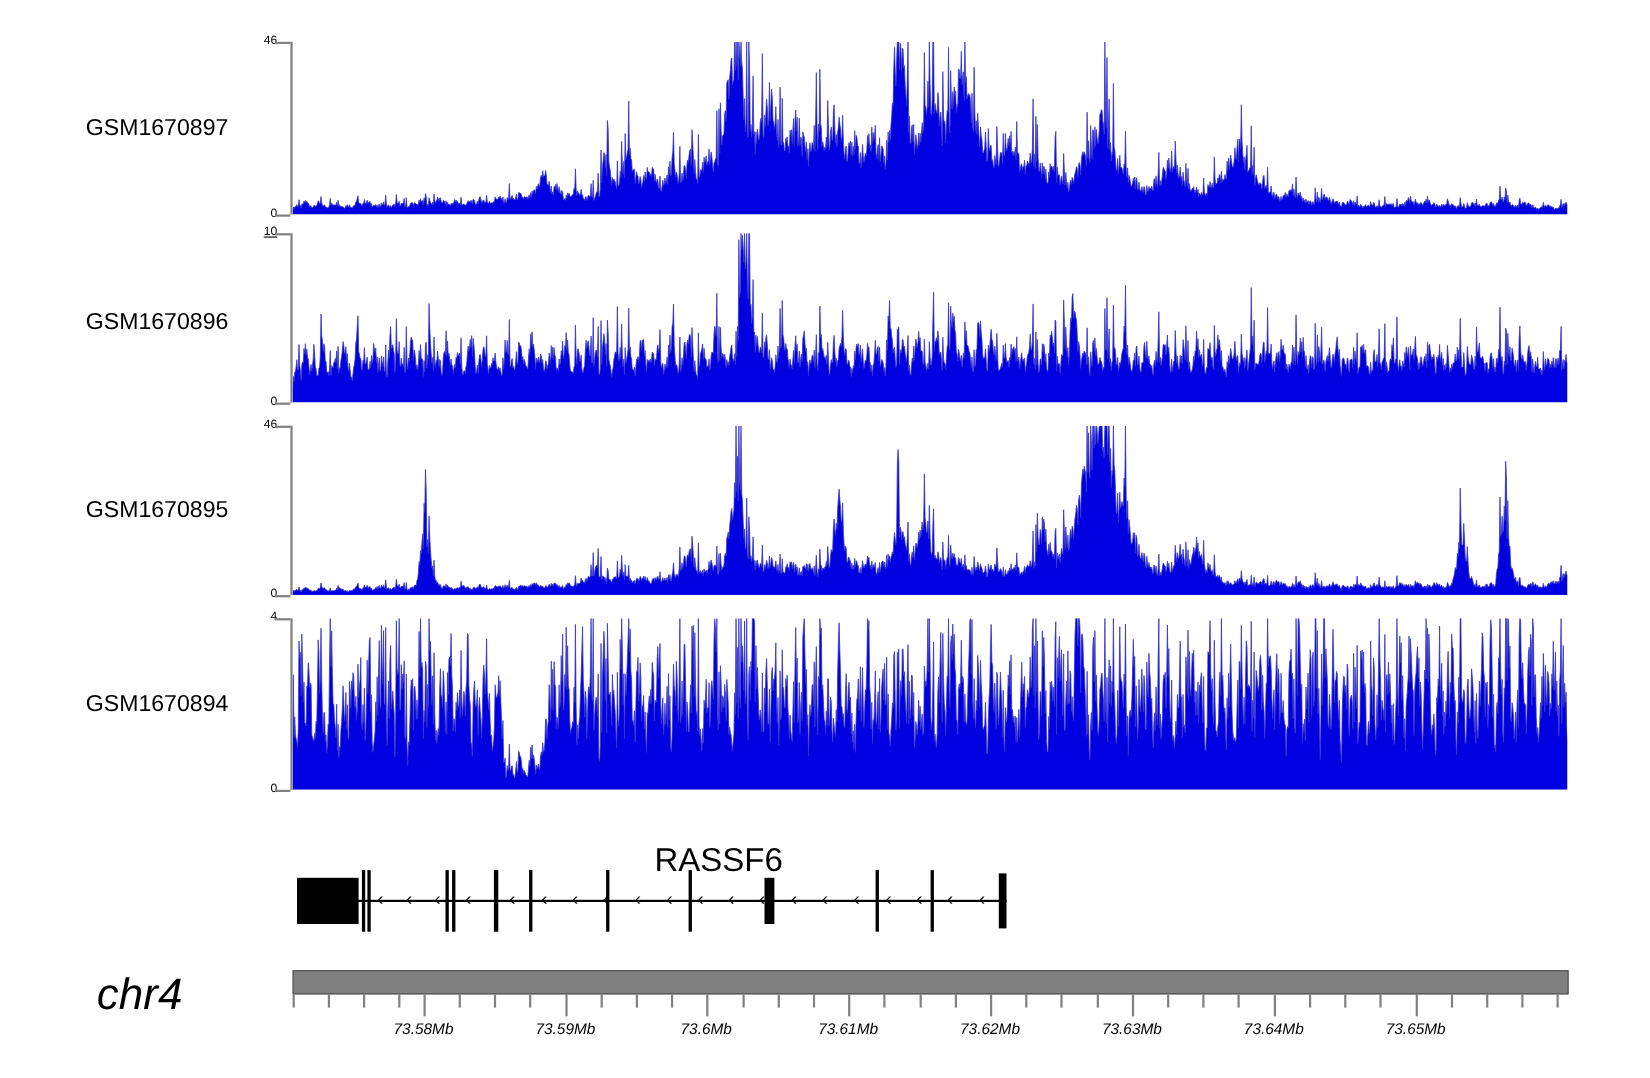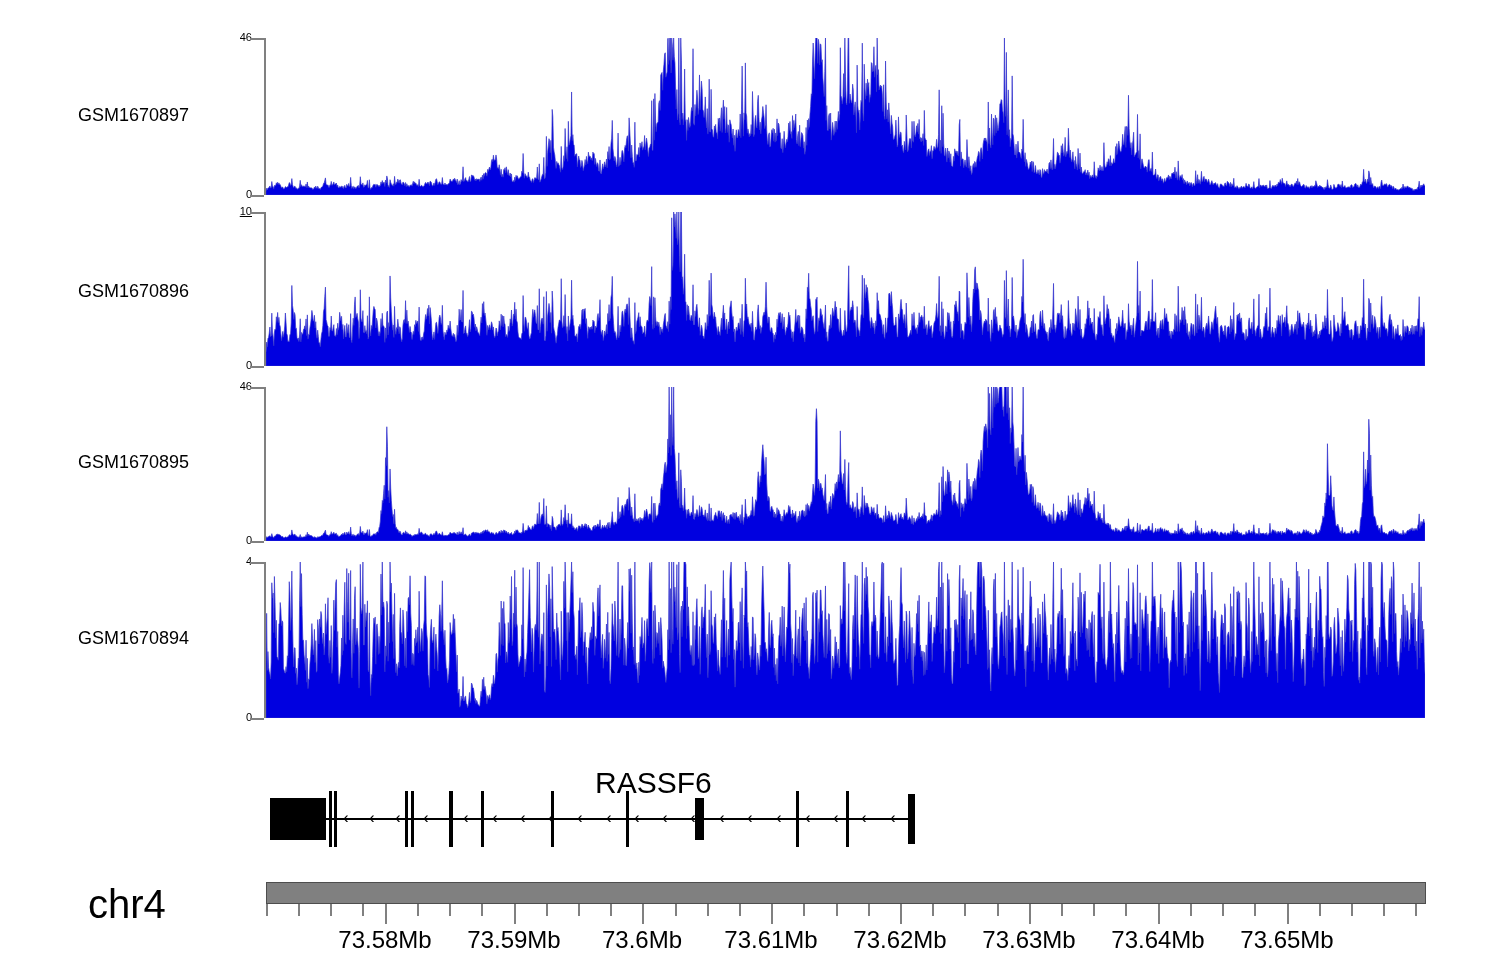--- a/index.html
+++ b/index.html
@@ -1,43 +1,43 @@
 <!DOCTYPE html>
 <html><head>
 <meta charset="utf-8">
 <style>
   html,body{margin:0;padding:0;background:#ffffff;}
   body{width:1500px;height:980px;position:relative;overflow:hidden;
        font-family:"Liberation Sans","DejaVu Sans",sans-serif;color:#000;}
   #browser{position:absolute;left:0;top:0;width:1500px;height:980px;}
 
   .track{position:absolute;left:0;width:1500px;}
-  .track-label{position:absolute;left:78px;font-size:18px;color:#000;
+  .track-label{position:absolute;left:78px;font-size:21px;color:#000;
                white-space:nowrap;line-height:1;}
   .axis-max,.axis-min{position:absolute;font-size:11px;color:#000;
                       text-align:right;width:40px;line-height:1;}
   .axis-spine{position:absolute;border-left:2px solid #808080;}
   .axis-tick{position:absolute;height:0;border-top:2px solid #808080;width:14px;}
   .plot{position:absolute;overflow:hidden;}
   .plot svg{display:block;}
 
   
   #gene-track{position:absolute;left:0;top:760px;width:1500px;height:110px;}
   .gene-name{position:absolute;font-size:30px;color:#000;white-space:nowrap;line-height:1;}
   .gene-line{position:absolute;height:0;border-top:2px solid #000;}
   .exon{position:absolute;background:#000;}
   .arrow{position:absolute;color:#000;font-size:17px;line-height:1;}
 
   
-  #chrom-axis{position:absolute;left:0;top:872px;width:1500px;height:108px;}
+  #chrom-axis{position:absolute;left:0;top:872px;width:1500px;height:108px;font-style:italic;}
   .chrom-name{position:absolute;left:88px;top:12px;font-size:40px;line-height:1;color:#000;}
   .ideogram{position:absolute;background:#808080;border:1px solid #4d4d4d;}
   .tickmark{position:absolute;width:0;border-left:2px solid #808080;}
   .tickmark.major{border-left-color:#808080;}
-  .ticklabel{position:absolute;font-size:24px;color:#000;white-space:nowrap;
+  .ticklabel{position:absolute;font-size:14px;color:#000;white-space:nowrap;
              transform:translateX(-50%);line-height:1;}
 </style>
 </head>
 <body>
 
 <div id="browser">
 
   <div id="tracks-container">
       <div class="track" style="top: 0px;">
         <div class="track-label" style="top: 105.5px;">GSM1670897</div>

